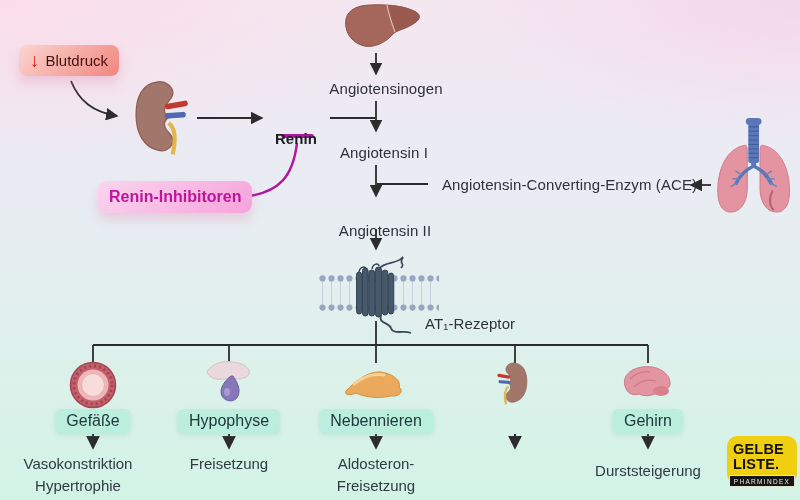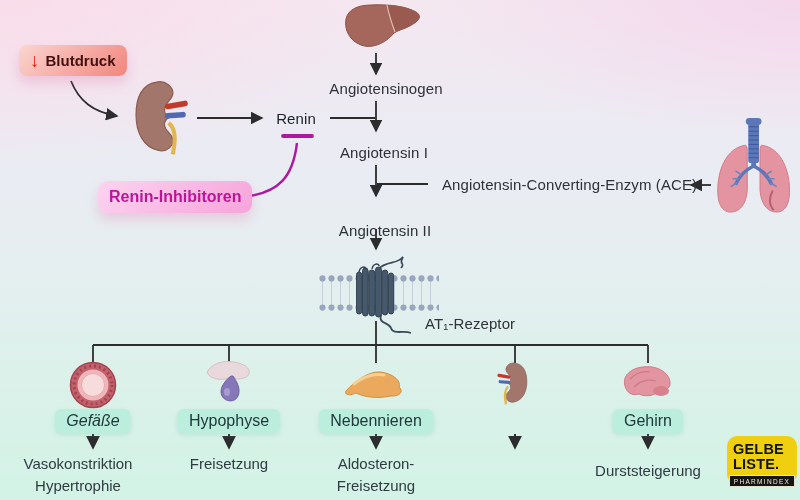--- a/index.html
+++ b/index.html
@@ -10,29 +10,29 @@
       radial-gradient(90% 60% at 0% 0%, rgba(250,220,233,.95) 0%, rgba(250,220,233,0) 55%),
       radial-gradient(90% 55% at 100% 0%, rgba(244,214,236,.9) 0%, rgba(244,214,236,0) 50%),
       linear-gradient(180deg,#f4e7f0 0%,#ebebf3 28%,#e6eef1 50%,#dcf1ea 75%,#d2f3e6 100%);
   }
   .overlay { position:absolute; left:0; top:0; }
   .node {
     position:absolute; transform:translateX(-50%); white-space:nowrap;
     font-size:15px; color:#2e3238; letter-spacing:.1px;
   }
   .node.left { transform:none; }
-  .node.bold { font-weight:normal; color:#1d2126; }
+  .node.bold { font-weight:bold; color:#1d2126;margin-top:20px; }
   .pillbox {
     position:absolute; display:flex; align-items:center; gap:6px;
     border-radius:8px; padding:0 11px; height:31px;
     box-shadow:0 7px 12px rgba(224,120,170,.28);
   }
   .bp { left:19px; top:45px; background:linear-gradient(135deg,#fbd5d0 0%,#f1867e 100%); }
   .bp .glyph { font-size:19px; font-weight:bold; color:#dd2013; line-height:1; }
-  .bp .lbl { font-weight:bold; font-size:15px; color:#44100f; }
+  .bp .lbl { font-weight:normal; font-size:15px; color:#44100f; }
   .ri { left:98px; top:181px; height:32px; border-radius:9px;
         background:linear-gradient(135deg,#fcd4ef 0%,#f6a3db 100%); }
   .ri .lbl { font-weight:bold; font-size:16px; color:#bd1599; }
   .chip {
     position:absolute; transform:translateX(-50%);
     background:#bceedd; border-radius:6px; padding:3px 11px;
     font-size:16px; color:#20383b; white-space:nowrap;
     box-shadow:0 2px 4px rgba(120,190,170,.25);
   }
   .effect {
@@ -185,21 +185,21 @@
 
   <div class="pillbox bp">
     <span class="glyph">↓</span>
     <span class="lbl">Blutdruck</span>
   </div>
 
   <div class="pillbox ri">
     <span class="lbl">Renin-Inhibitoren</span>
   </div>
 
-  <div class="chip" style="left:93px; top:409px;font-style:italic;">Gefäße</div>
+  <div class="chip" style="left:93px; top:409px;">Gefäße</div>
   <div class="chip" style="left:229px; top:409px;">Hypophyse</div>
   <div class="chip" style="left:376px; top:409px;">Nebennieren</div>
   <div class="chip" style="left:648px; top:409px;">Gehirn</div>
 
   <div class="effect" style="left:78px; top:453px;">
     <div>Vasokonstriktion</div>
     <div>Hypertrophie</div>
   </div>
   <div class="effect" style="left:229px; top:453px;">
     <div>Freisetzung</div>

